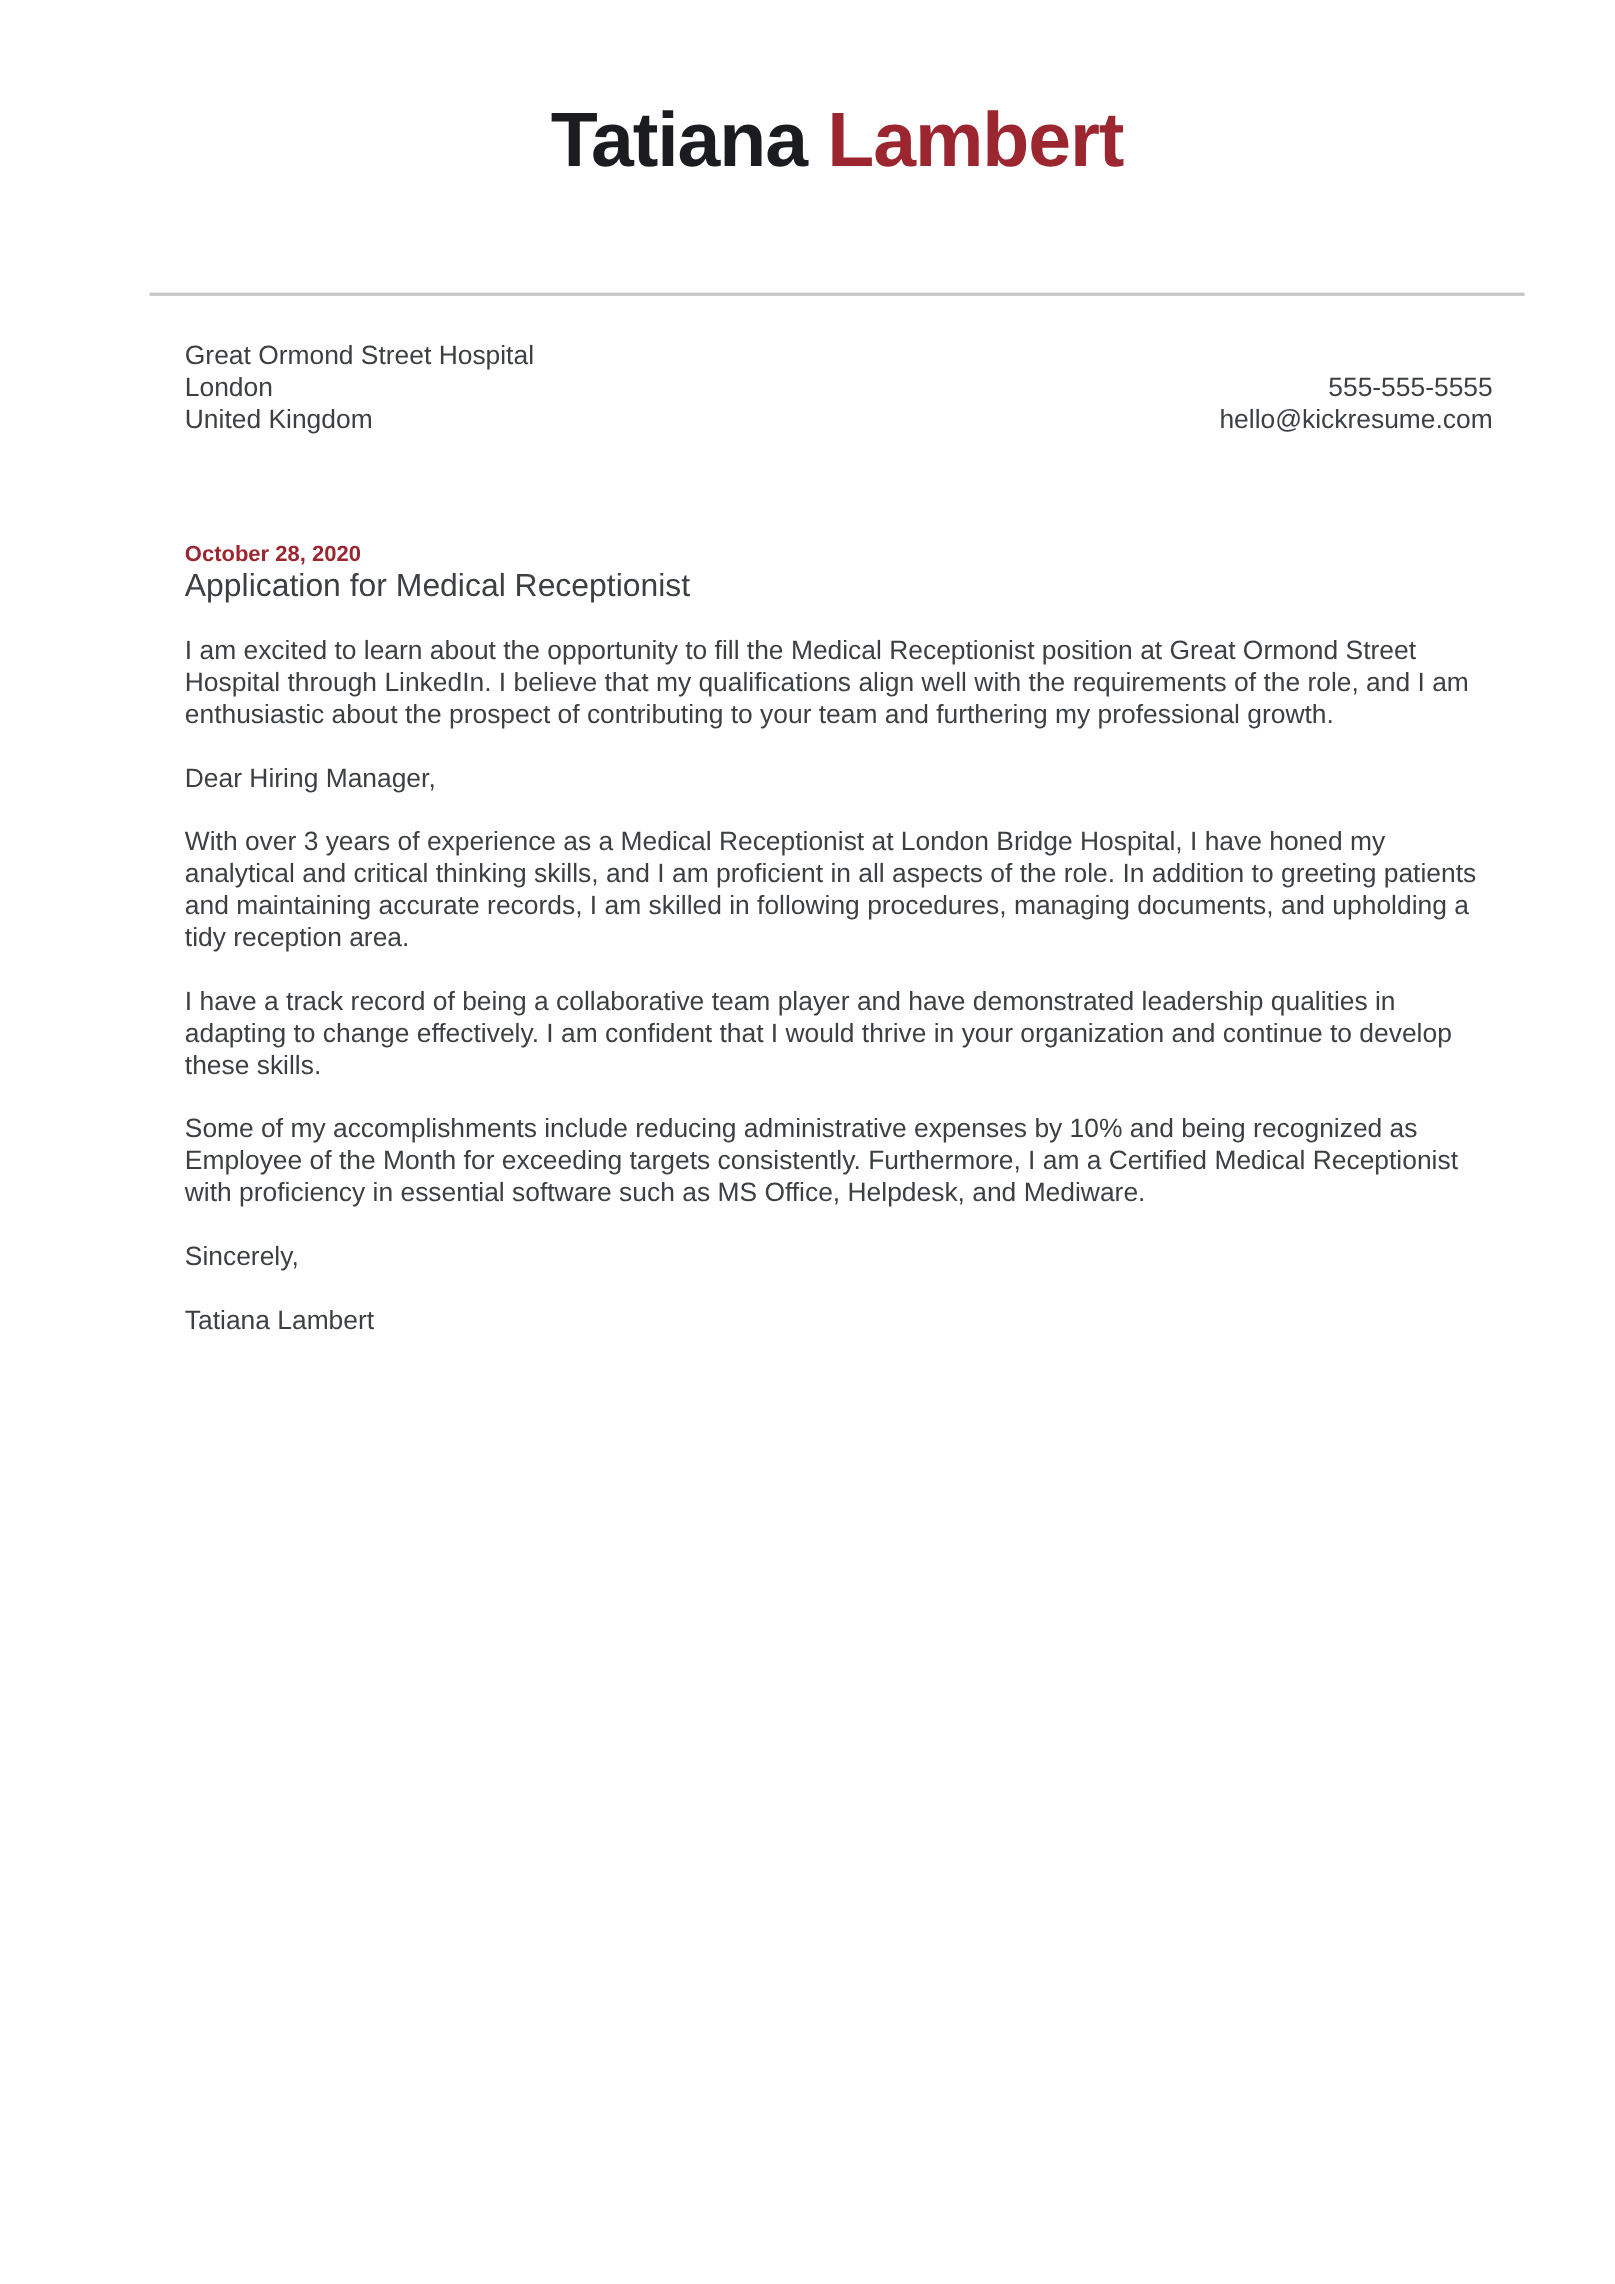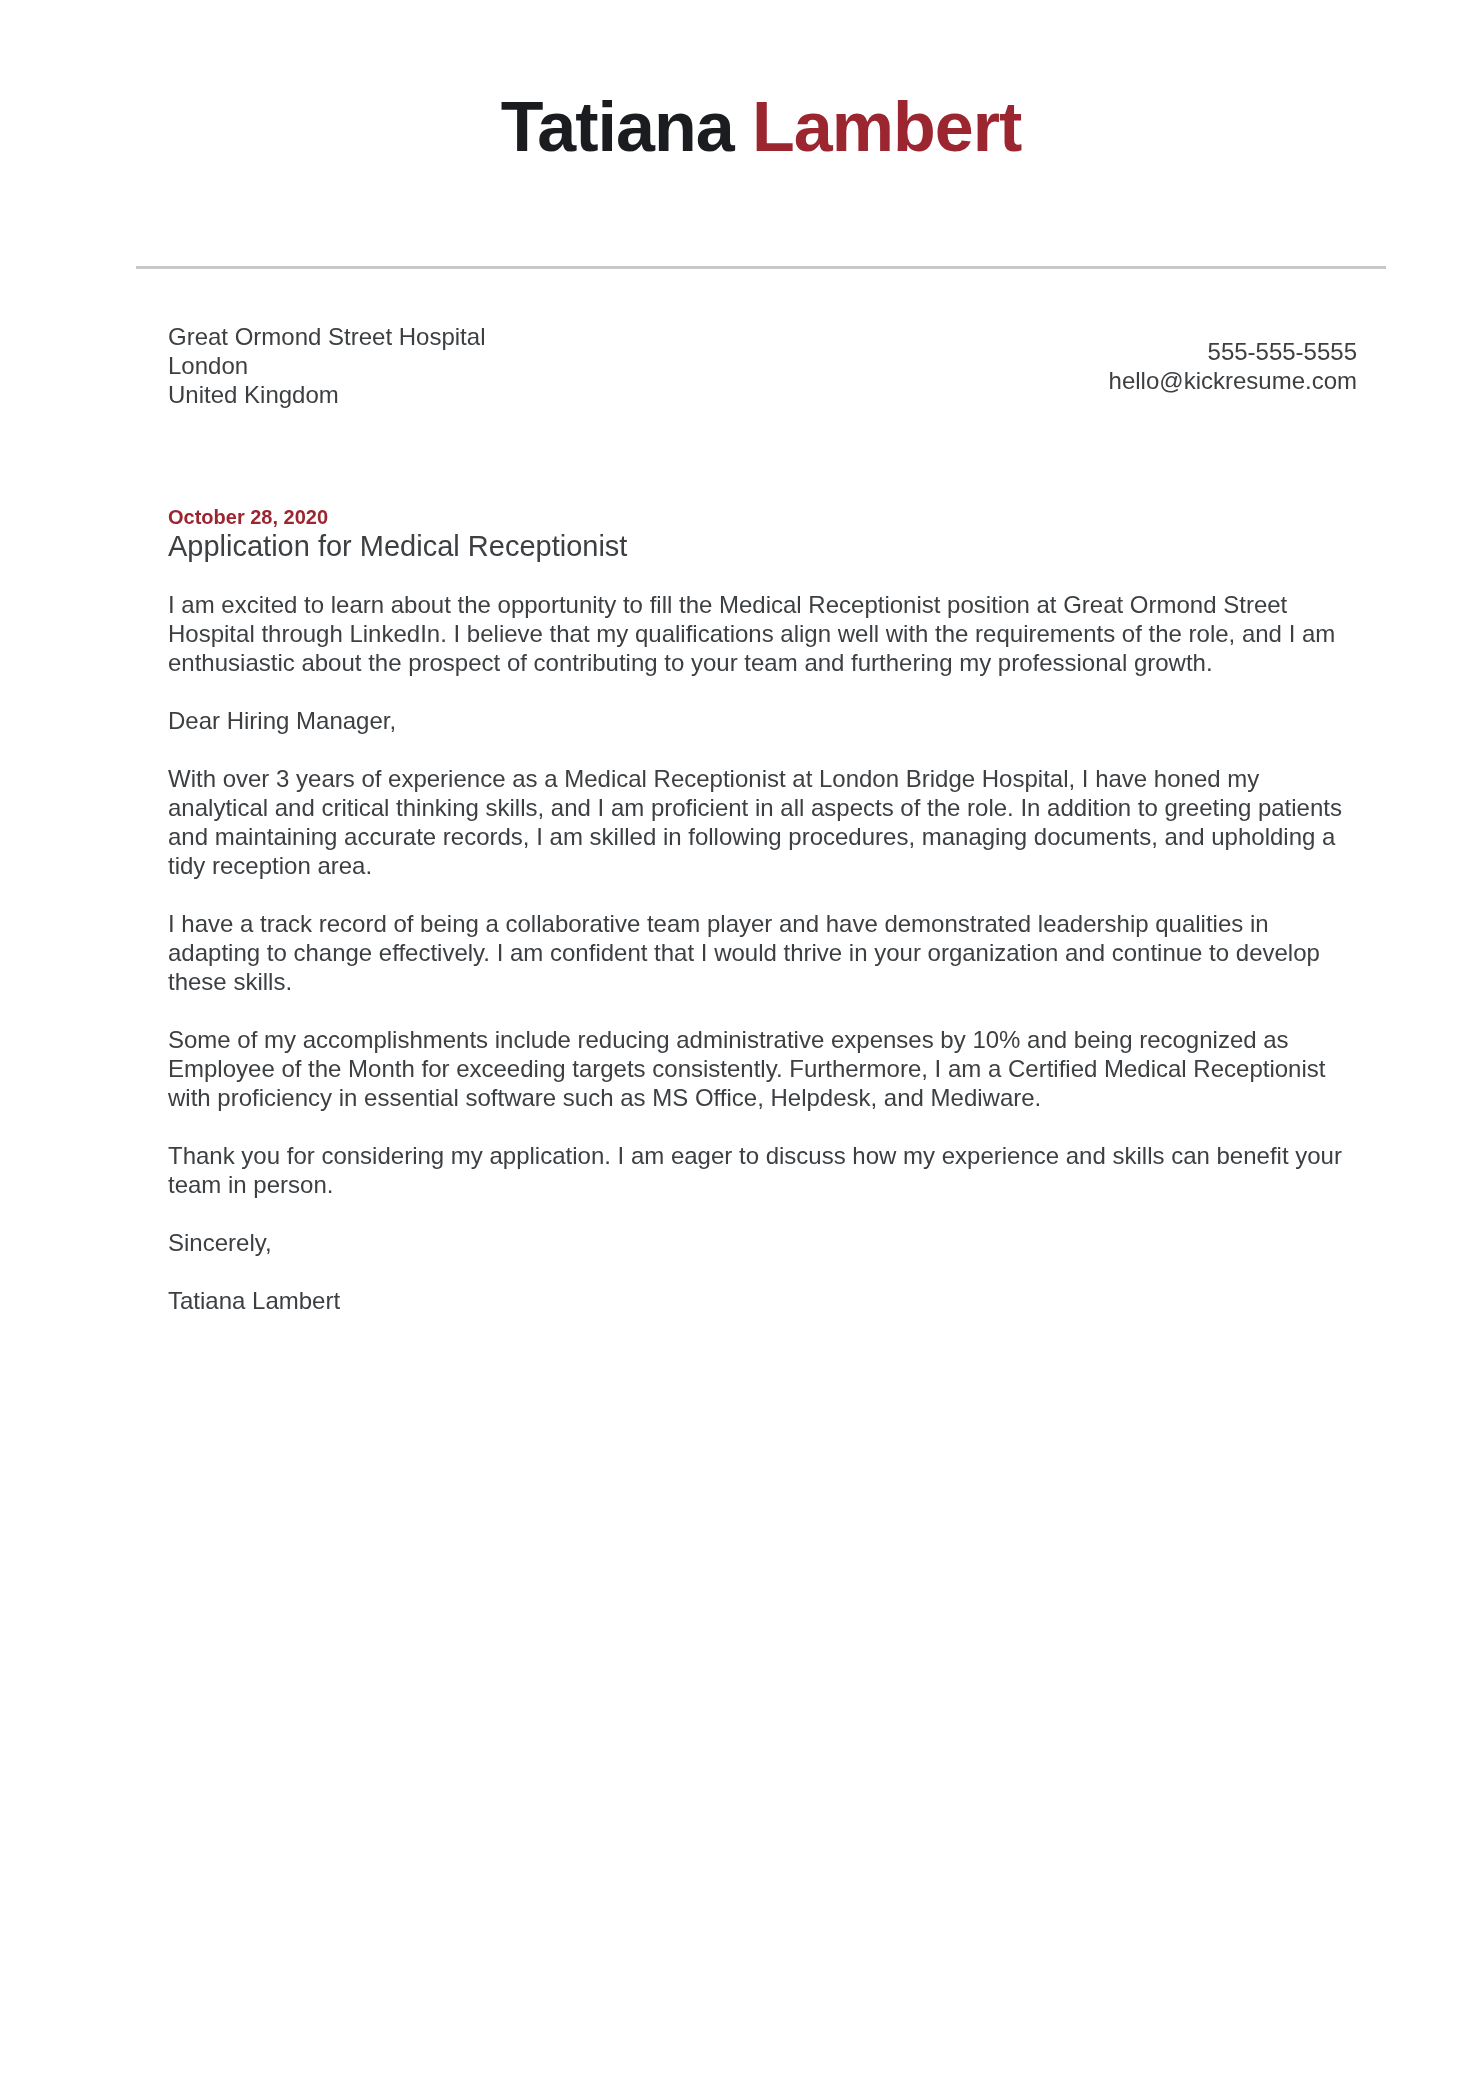--- a/index.html
+++ b/index.html
@@ -33,24 +33,24 @@
     height: 3px;
     background: #c8c8c8;
   }
   .inner {
     margin-left: 32px;
     margin-right: 29px;
     font-size: 24px;
     line-height: 29px;
   }
   .address-row {
-    margin-top: 53px;
+    margin-top: 40px;
     display: flex;
     justify-content: space-between;
-    align-items: center;
+    align-items: flex-end;
   }
   .contact-block { text-align: right; }
   .date-subject { margin-top: 94px; }
   .date {
     color: #9c2630;
     font-weight: 700;
     font-size: 20px;
     line-height: 29px;
   }
   .subject { font-size: 29px; line-height: 29px; }
@@ -84,20 +84,19 @@
         <div class="date">October 28, 2020</div>
         <div class="subject">Application for Medical Receptionist</div>
       </div>
 
       <p>I am excited to learn about the opportunity to fill the Medical Receptionist position at Great Ormond Street Hospital through LinkedIn. I believe that my qualifications align well with the requirements of the role, and I am enthusiastic about the prospect of contributing to your team and furthering my professional growth.</p>
 
       <p>Dear Hiring Manager,</p>
       <p>With over 3 years of experience as a Medical Receptionist at London Bridge Hospital, I have honed my analytical and critical thinking skills, and I am proficient in all aspects of the role. In addition to greeting patients and maintaining accurate records, I am skilled in following procedures, managing documents, and upholding a tidy reception area.</p>
       <p>I have a track record of being a collaborative team player and have demonstrated leadership qualities in adapting to change effectively. I am confident that I would thrive in your organization and continue to develop these skills.</p>
       <p>Some of my accomplishments include reducing administrative expenses by 10% and being recognized as Employee of the Month for exceeding targets consistently. Furthermore, I am a Certified Medical Receptionist with proficiency in essential software such as MS Office, Helpdesk, and Mediware.</p>
-      <p>Thank you for considering my application. I am eager to discuss how my experience and skills can benefit your team in person.</p>
 
       <p>Sincerely,</p>
       <p>Tatiana Lambert</p>
 
     </div>
   </div>
 </div>
 
 </body></html>

